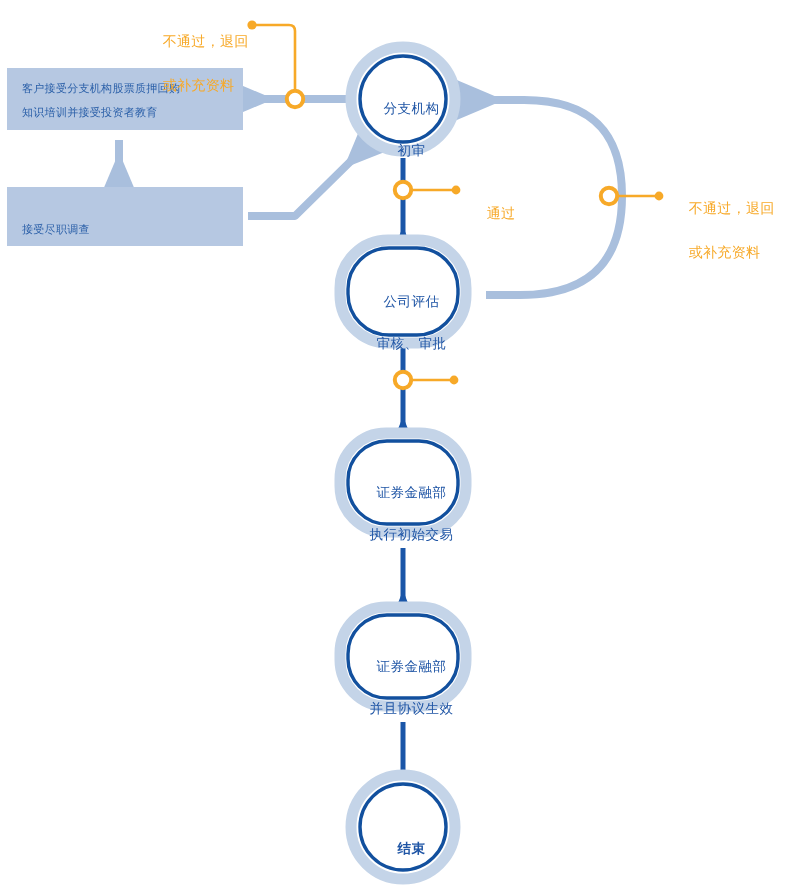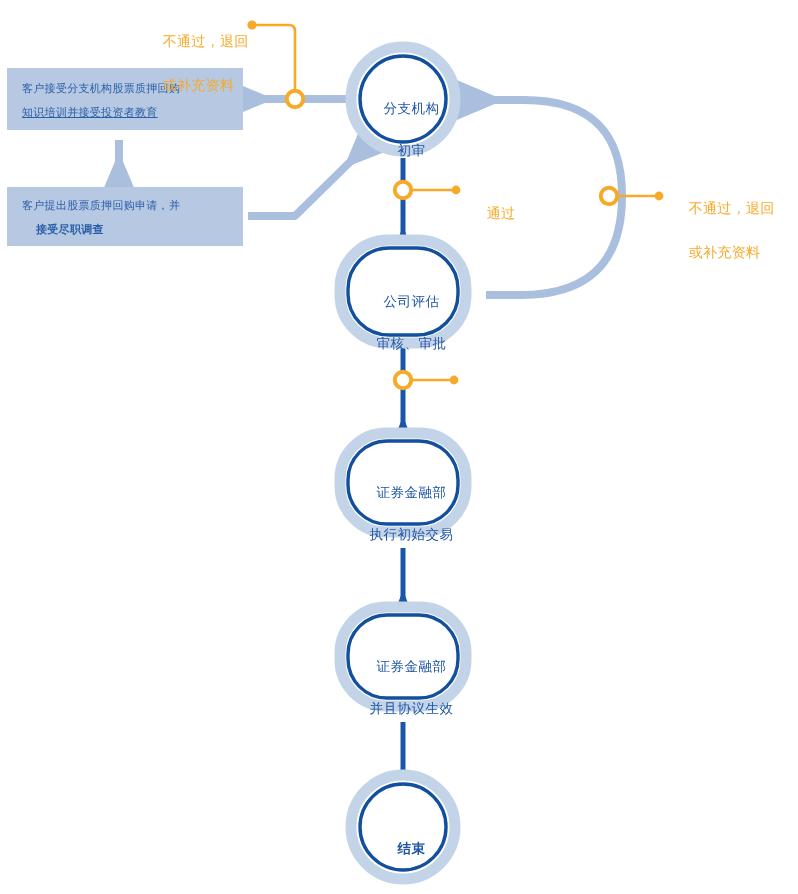--- a/index.html
+++ b/index.html
@@ -153,25 +153,24 @@
 
     <g>
       <line x1="412" y1="380" x2="450" y2="380" stroke="#f7a928" stroke-width="2.6"></line>
       <circle cx="454" cy="380" r="4.4" fill="#f7a928"></circle>
       <circle cx="403" cy="380" r="8.2" fill="#ffffff" stroke="#f7a928" stroke-width="4"></circle>
     </g>
   </svg>
 
   <div class="process-box" style="left:7px; top:68px; width:236px; height:62px;"></div>
   <div class="box-text" style="left:22px; top:76px; width:215px;">客户接受分支机构股票质押回购</div>
-  <div class="box-text" style="left:22px; top:100px; width:215px;text-decoration:underline;">知识培训并接受投资者教育</div>
+  <div class="box-text" style="left:22px; top:100px; width:215px;">知识培训并接受投资者教育</div>
 
   <div class="process-box" style="left:7px; top:187px; width:236px; height:59px;"></div>
-  <div class="box-text" style="left:22px; top:193px; width:215px;">客户提出股票质押回购申请，并</div>
-  <div class="box-text" style="left:36px; top:217px; width:215px;font-weight:bold;">接受尽职调查</div>
+  <div class="box-text" style="left:22px; top:217px; width:215px;">接受尽职调查</div>
 
   <div class="node-text" style="left:343px; top:77px; width:120px;">
     <span>分支机构</span><br>
     <span>初审</span>
   </div>
 
   <div class="node-text" style="left:343px; top:270px; width:120px;">
     <span>公司评估</span><br>
     <span>审核、审批</span>
   </div>

